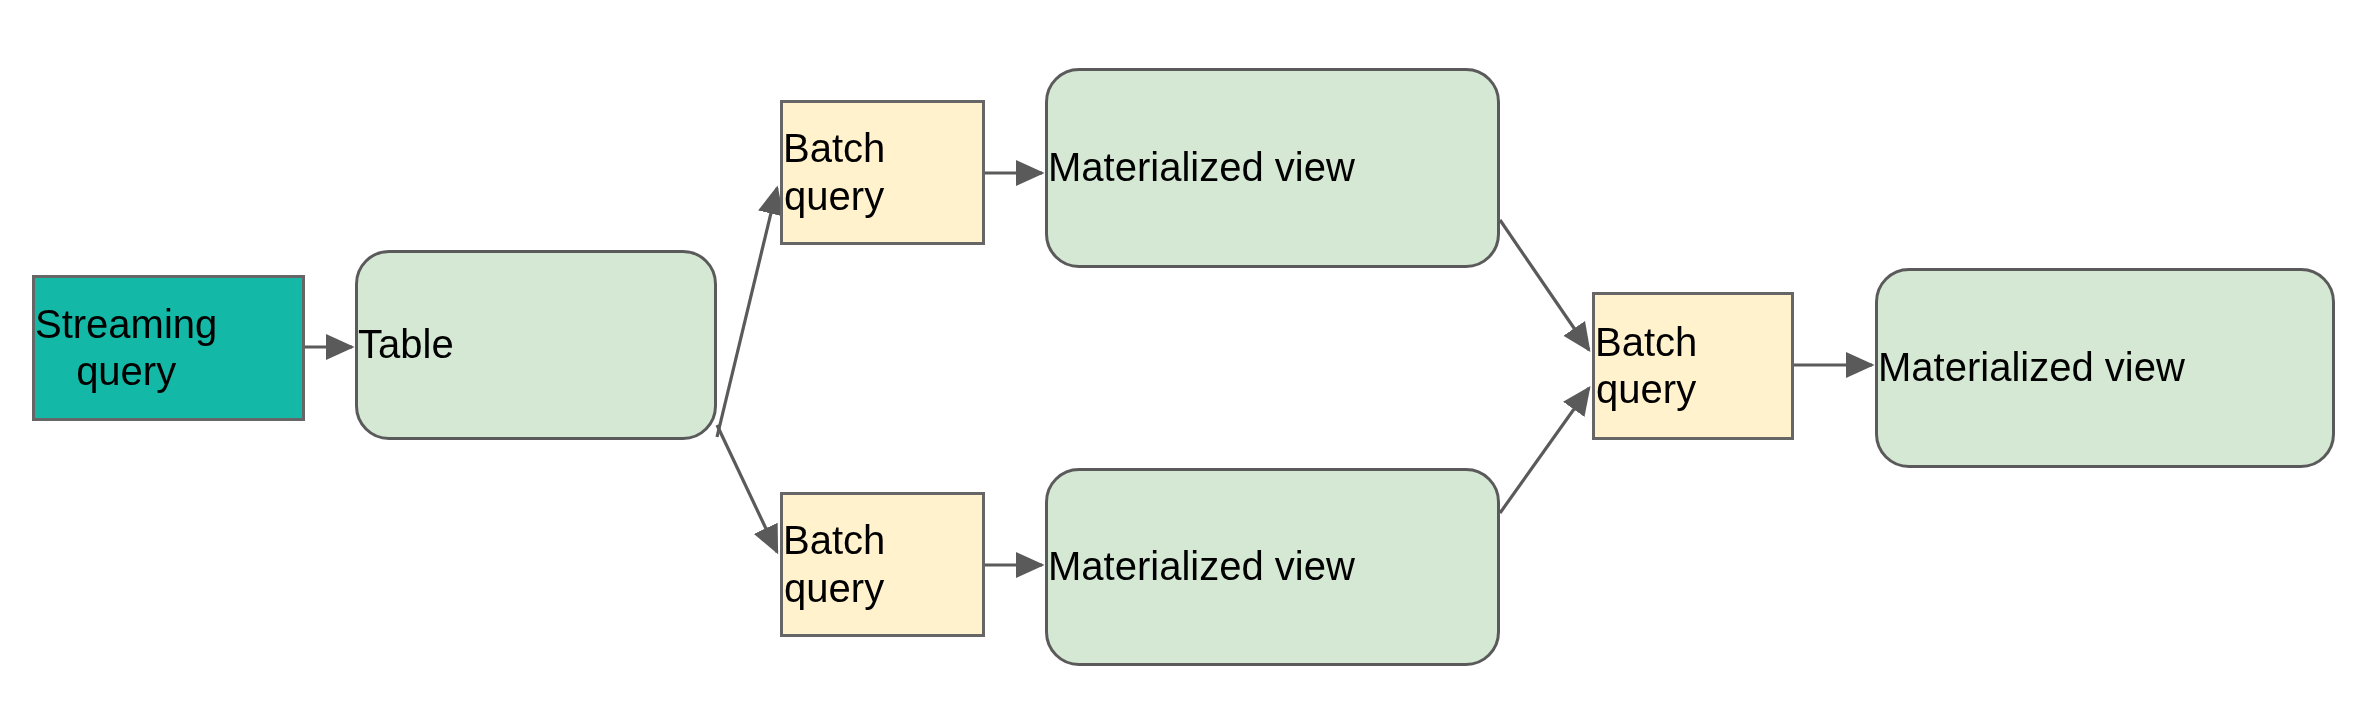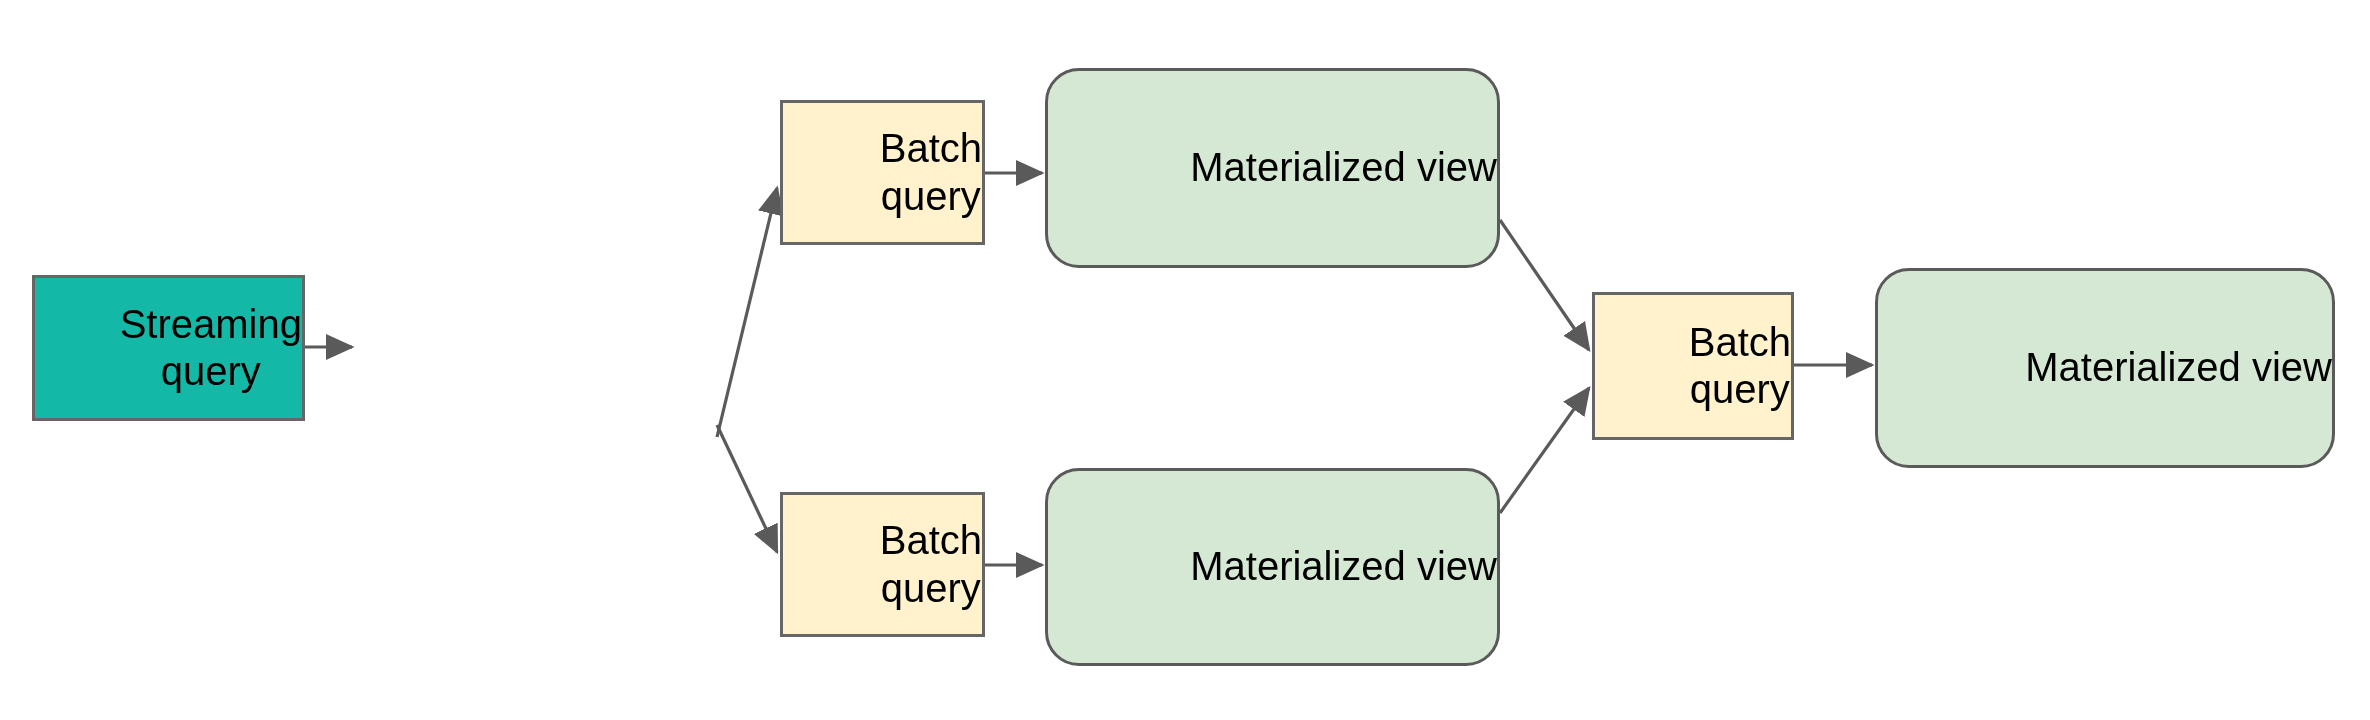--- a/index.html
+++ b/index.html
@@ -22,39 +22,38 @@
     left: 0;
     top: 0;
     width: 2370px;
     height: 720px;
   }
   .node {
     position: absolute;
     box-sizing: border-box;
     display: flex;
     align-items: center;
-    justify-content: flex-end;
+    justify-content: flex-start;
     text-align: center;
     color: #000000;
     line-height: 1.18;
     white-space: pre-line;
     z-index: 2;
   }
   .node-process {
     background: #fff2cc;
     border: 3px solid #666666;
     border-radius: 0;
     font-size: 40px;
   }
   .node-store {
     background: #d5e8d4;
     border: 3px solid #5a5a5a;
     border-radius: 34px;
     font-size: 40px;
-    padding-left: 24px;
   }
 </style>
 </head>
 <body>
 
 <div id="diagram-canvas">
 
   <svg id="edges-layer" viewBox="0 0 2370 720" width="2370" height="720" xmlns="http://www.w3.org/2000/svg">
     <defs>
       <marker id="arrowhead" markerWidth="9" markerHeight="9" refX="8.2" refY="4.5" orient="auto" markerUnits="strokeWidth">
@@ -69,20 +68,21 @@
         <line x1="985" y1="565" x2="1042" y2="565" marker-end="url(#arrowhead)" stroke="#5a5a5a"></line>
         <line x1="1500" y1="220" x2="1589" y2="350" marker-end="url(#arrowhead)" stroke="#5a5a5a"></line>
         <line x1="1500" y1="513" x2="1589" y2="388" marker-end="url(#arrowhead)" stroke="#5a5a5a"></line>
         <line x1="1794" y1="365" x2="1872" y2="365" marker-end="url(#arrowhead)" stroke="#5a5a5a"></line>
       </g>
   </svg>
 
   <div class="node node-process" style="left: 32px; top: 275px; width: 273px; height: 146px; background: #14b8a6; border-color: rgb(102, 102, 102); color: rgb(0, 0, 0);"><span>Streaming
 query</span></div>
 
+  <div class="node node-store" style="left: 355px; top: 250px; width: 362px; height: 190px; background: rgb(213, 232, 212); border-color: rgb(90, 90, 90); color: rgb(0, 0, 0);"><span>Table</span></div>
 
   <div class="node node-process" style="left: 780px; top: 100px; width: 205px; height: 145px; background: rgb(255, 242, 204); border-color: rgb(102, 102, 102); color: rgb(0, 0, 0);"><span>Batch
 query</span></div>
 
   <div class="node node-store" style="left: 1045px; top: 68px; width: 455px; height: 200px; background: rgb(213, 232, 212); border-color: rgb(90, 90, 90); color: rgb(0, 0, 0);"><span>Materialized view</span></div>
 
   <div class="node node-process" style="left: 780px; top: 492px; width: 205px; height: 145px; background: rgb(255, 242, 204); border-color: rgb(102, 102, 102); color: rgb(0, 0, 0);"><span>Batch
 query</span></div>
 
   <div class="node node-store" style="left: 1045px; top: 468px; width: 455px; height: 198px; background: rgb(213, 232, 212); border-color: rgb(90, 90, 90); color: rgb(0, 0, 0);"><span>Materialized view</span></div>

